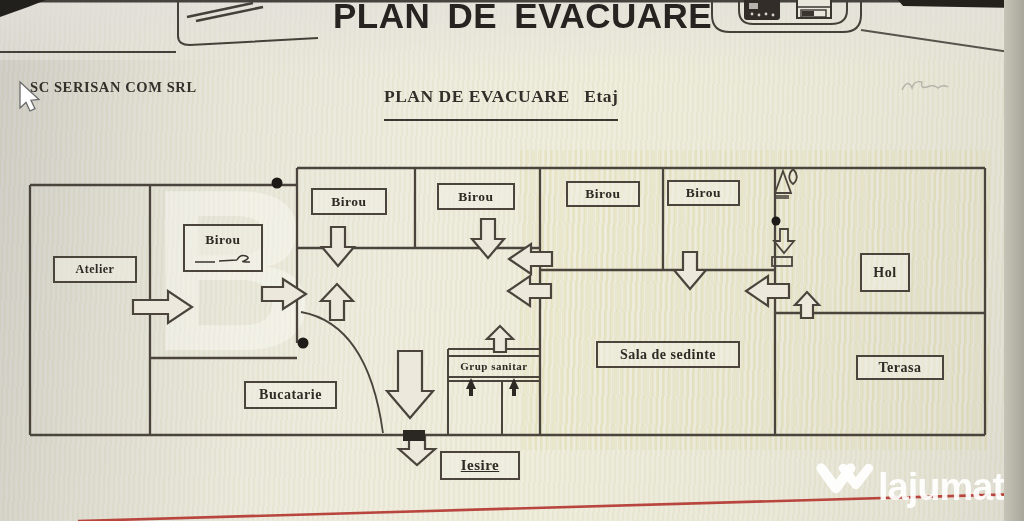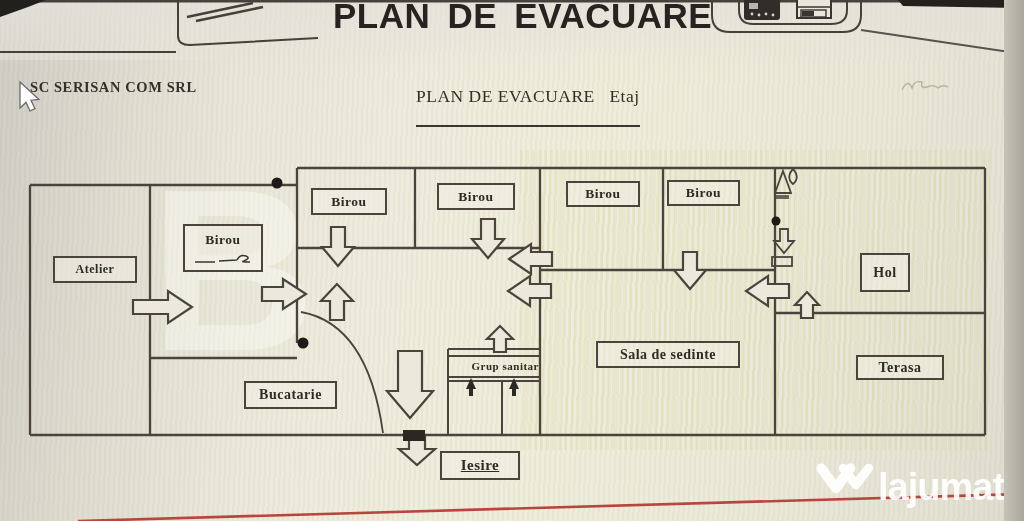--- a/index.html
+++ b/index.html
@@ -17,27 +17,27 @@
     background:linear-gradient(to right,rgba(110,110,108,.10),rgba(110,110,108,0) 70%);}
   .right-edge{position:absolute;right:0;top:0;width:20px;height:521px;
     background:linear-gradient(to right,#c6c3b7,#a9a69b);}
   .big-letter{position:absolute;left:150px;top:156px;font-family:"Liberation Sans",sans-serif;
     font-weight:bold;font-size:230px;line-height:1;color:rgba(253,253,249,.42);pointer-events:none;}
   svg.overlay{position:absolute;left:0;top:0;}
   .main-title{position:absolute;left:333px;top:-4px;font-family:"Liberation Sans",sans-serif;
     font-weight:bold;font-size:35px;letter-spacing:.5px;word-spacing:7px;color:#272320;white-space:pre;}
   .company{position:absolute;left:30px;top:79px;font-weight:bold;font-size:14.5px;
     letter-spacing:.6px;color:#35302b;white-space:pre;}
-  .subtitle{position:absolute;left:416px;top:86px;font-weight:normal;font-size:17.5px;
-    letter-spacing:.5px;color:#332e29;white-space:pre;border-bottom:2px solid #3b3631;padding-bottom:18px;}
+  .subtitle{position:absolute;left:384px;top:86px;font-weight:bold;font-size:17.5px;
+    letter-spacing:.5px;color:#332e29;white-space:pre;border-bottom:2px solid #3b3631;padding-bottom:12px;}
   .handwriting{position:absolute;left:896px;top:68px;width:80px;height:34px;}
   .room-label{position:absolute;border:2px solid #4a443d;background:rgba(241,238,227,.55);
     font-weight:bold;color:#2e2a25;text-align:center;display:flex;align-items:center;
     justify-content:center;letter-spacing:.5px;box-sizing:border-box;}
-  .room-label.noborder{border:none;background:transparent;justify-content:flex-end;}
+  .room-label.noborder{border:none;background:transparent;}
   .lbl-sub{position:absolute;left:0;right:0;bottom:3px;height:14px;}
   .watermark{position:absolute;left:816px;top:458px;display:flex;align-items:flex-end;gap:4px;}
   .wm-text{font-family:"Liberation Sans",sans-serif;font-weight:bold;font-size:38px;
     line-height:.9;color:rgba(255,255,255,.93);letter-spacing:-1px;}
 </style>
 </head>
 <body>
 
 <div id="stage">
 

